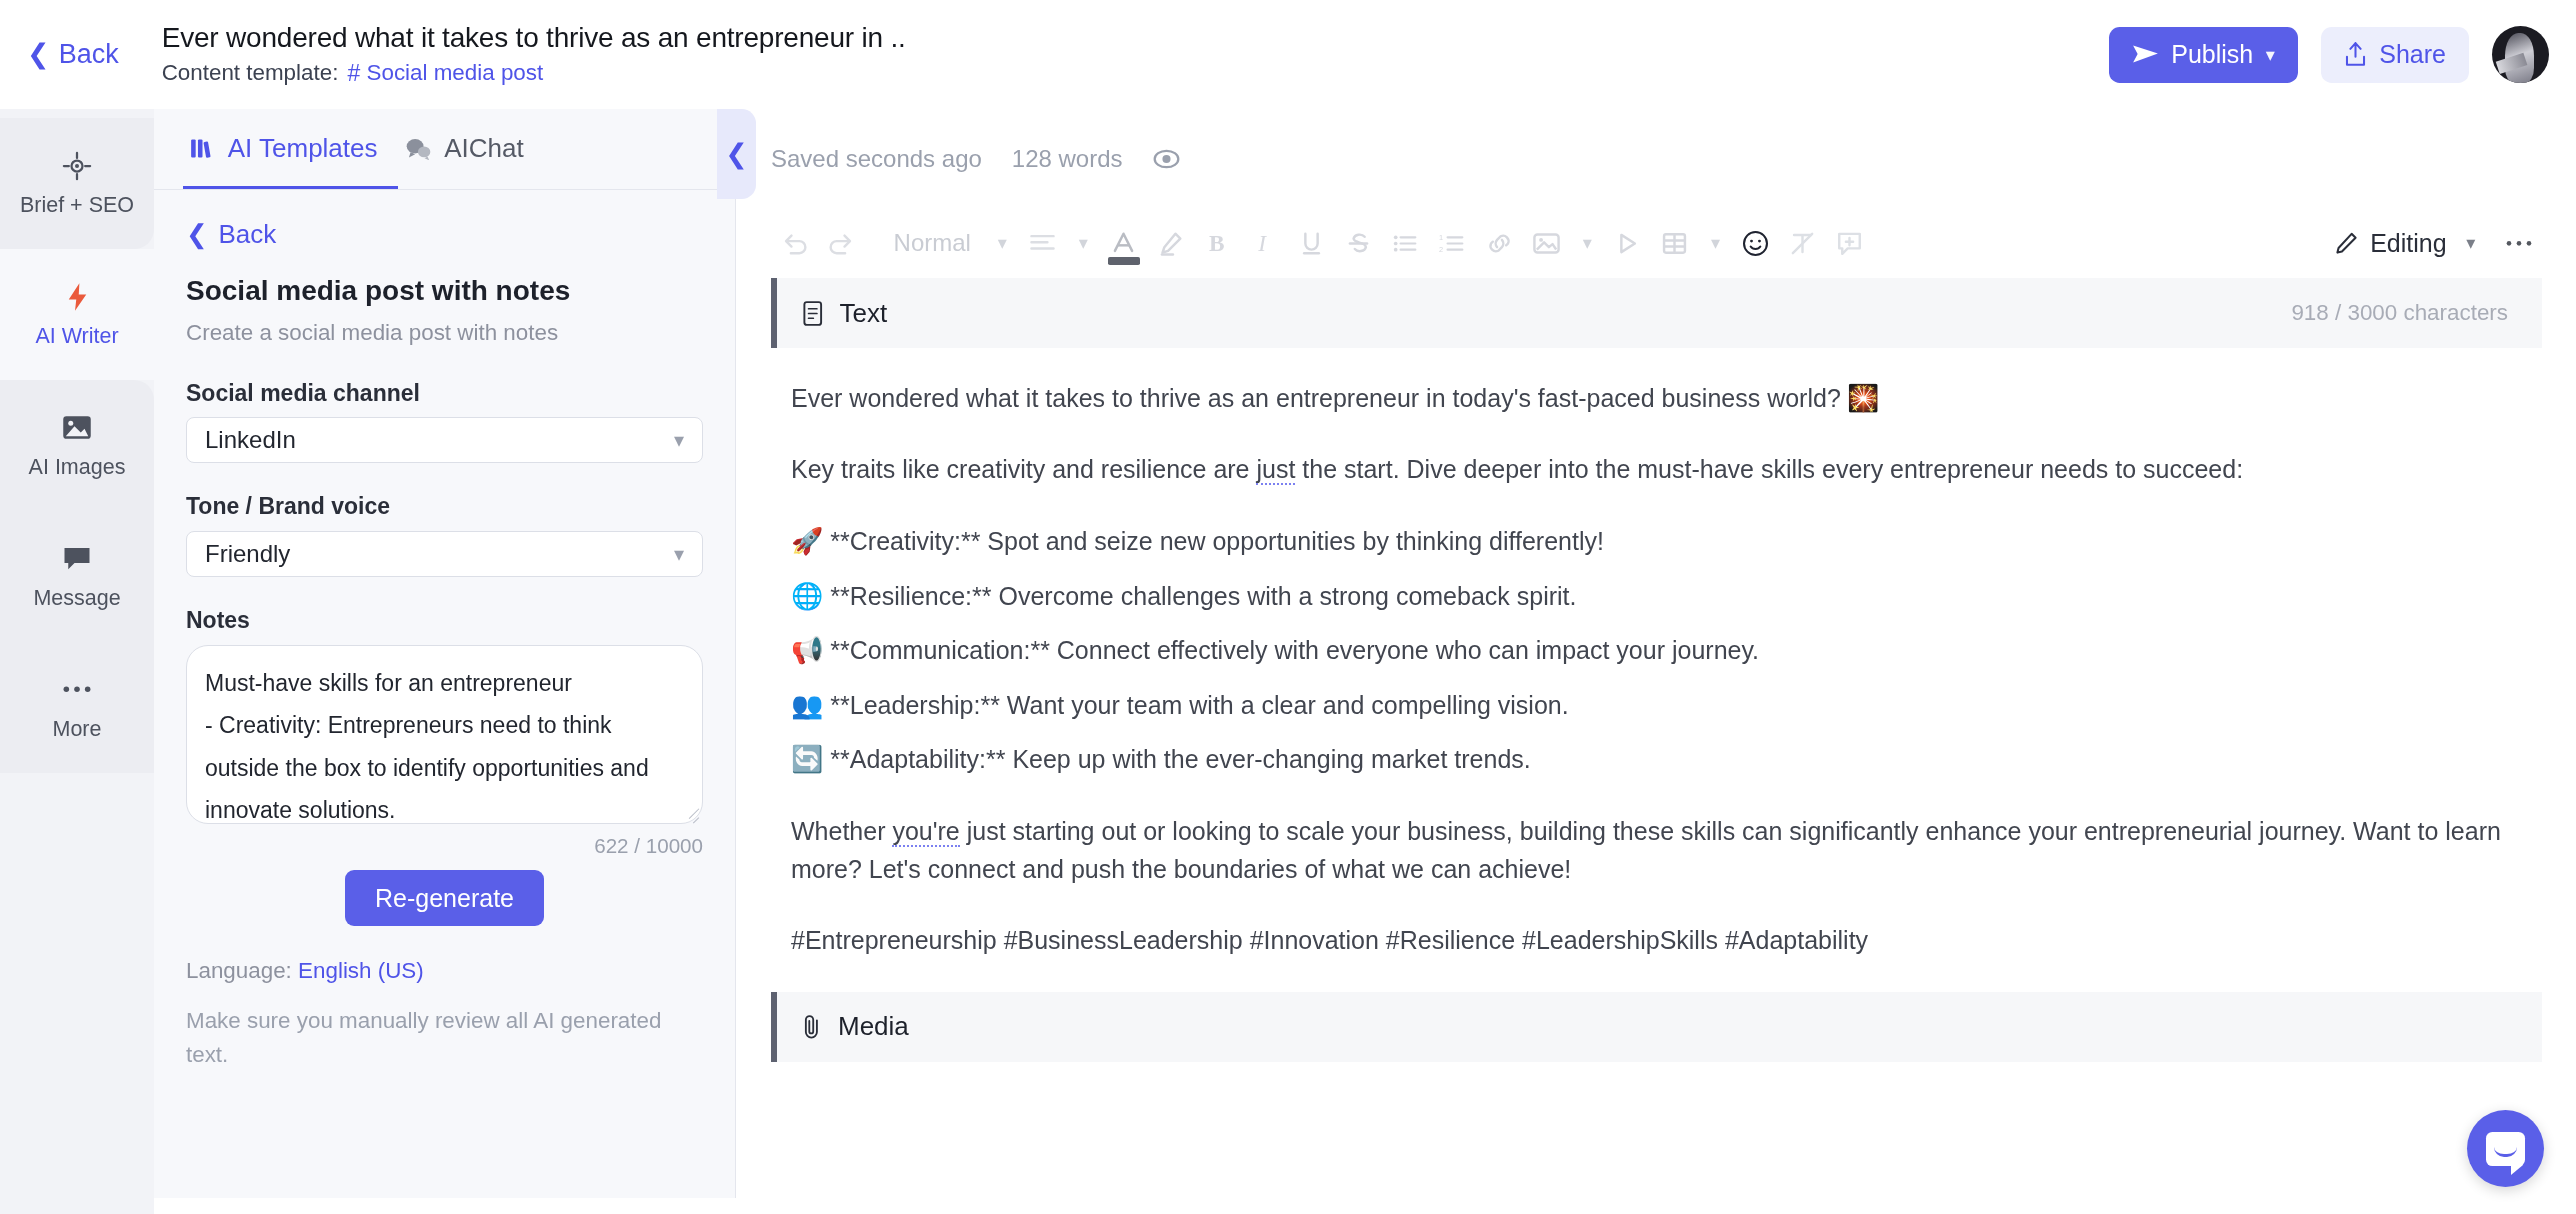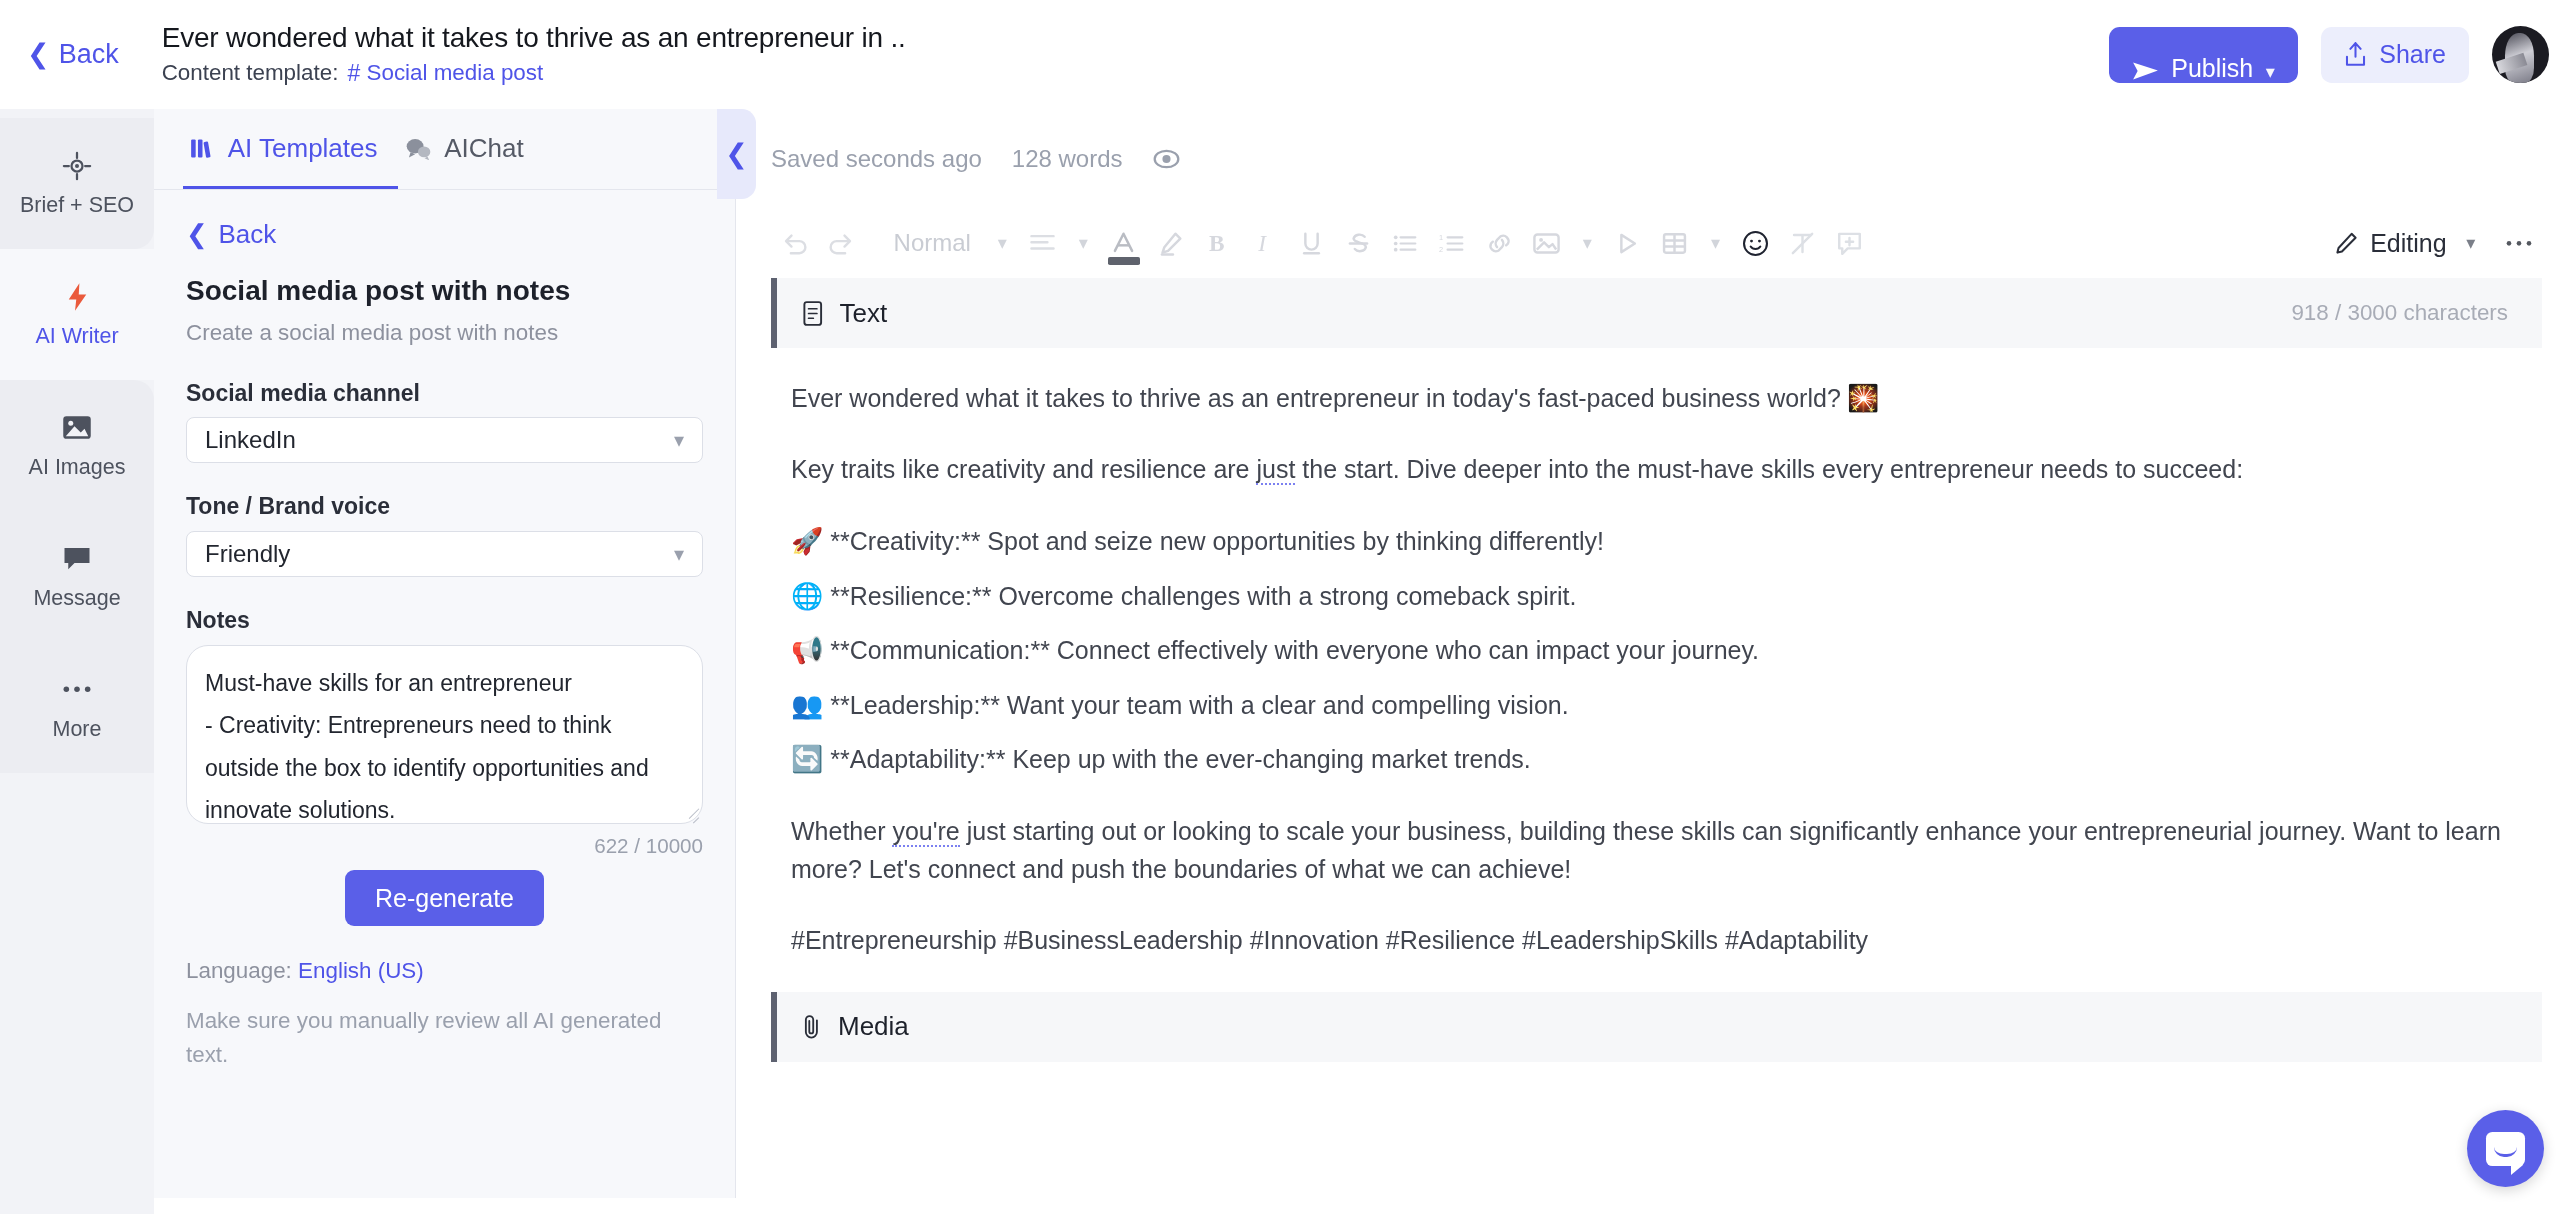--- a/index.html
+++ b/index.html
@@ -31,21 +31,21 @@
   .tpl-row { display: flex; align-items: center; gap: 9px; font-size: 22.4px; }
   .tpl-label { color: #3c4251; }
   .tpl-link { color: #4f54e8; display: flex; align-items: center; gap: 6.3px; cursor: pointer; }
   .tpl-hash { color: #4f54e8; font-size: 23px; }
 
   .topbar-right {
     margin-left: auto; display: flex; align-items: center; gap: 23px; margin-right: 27px;
   }
   .btn-publish {
     background: #5a5fe8; color: #fff; border-radius: 10.7px;
-    height: 56px; padding: 0 23px; display: flex; align-items: flex-end; gap: 12.5px;
+    height: 56px; padding: 0 23px; display: flex; align-items: center; gap: 12.5px;
     font-size: 25px; cursor: pointer; border: none;
   }
   .btn-publish .send { font-size: 23px; display:flex; }
   .btn-publish .caret { font-size: 18px; opacity: .95; }
   .btn-share {
     background: #eceefc; color: #4f54e8; border-radius: 10.7px;
     height: 56px; padding: 0 23px; display: flex; align-items: center; gap: 12.5px;
     font-size: 25px; cursor: pointer; border: none;
   }
   .avatar {

